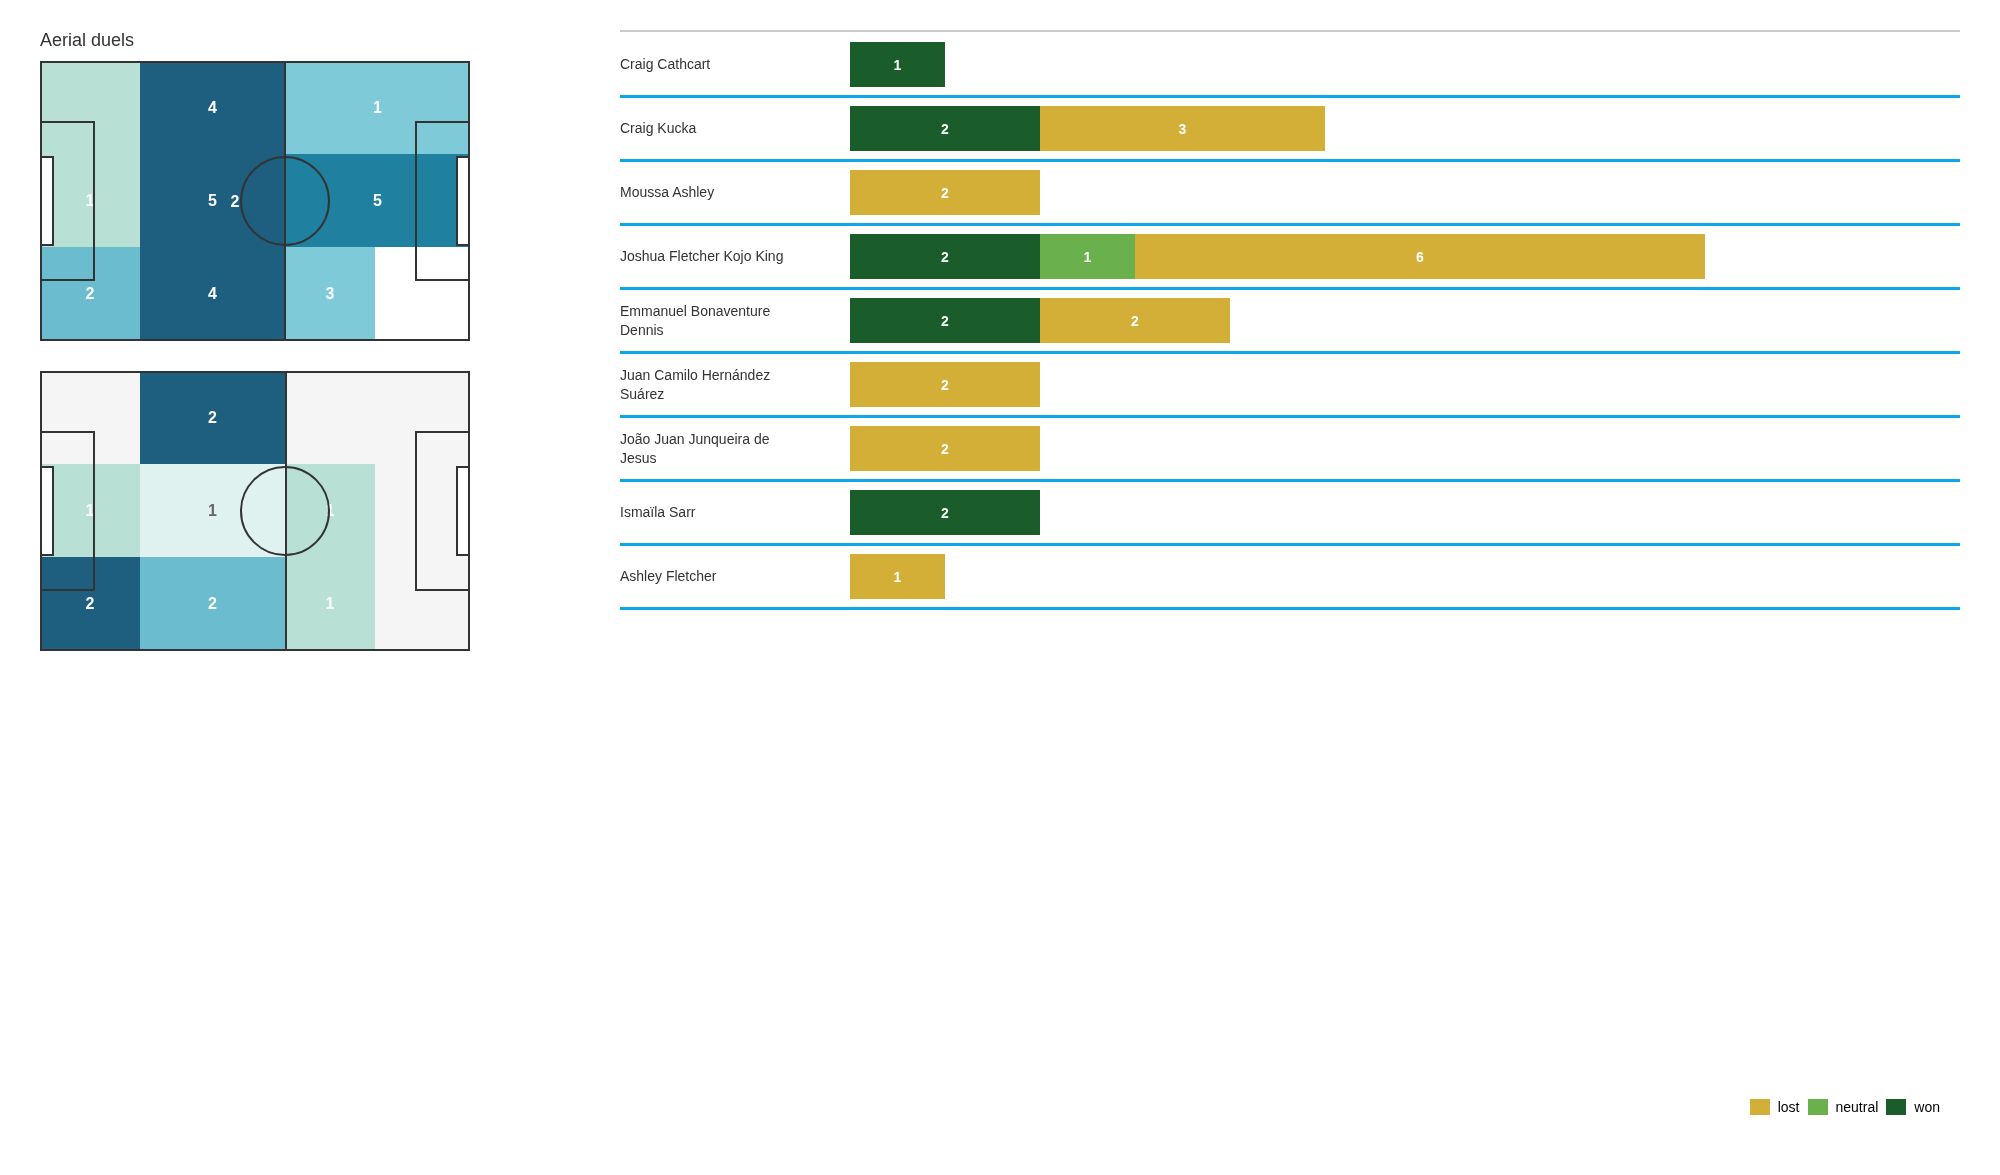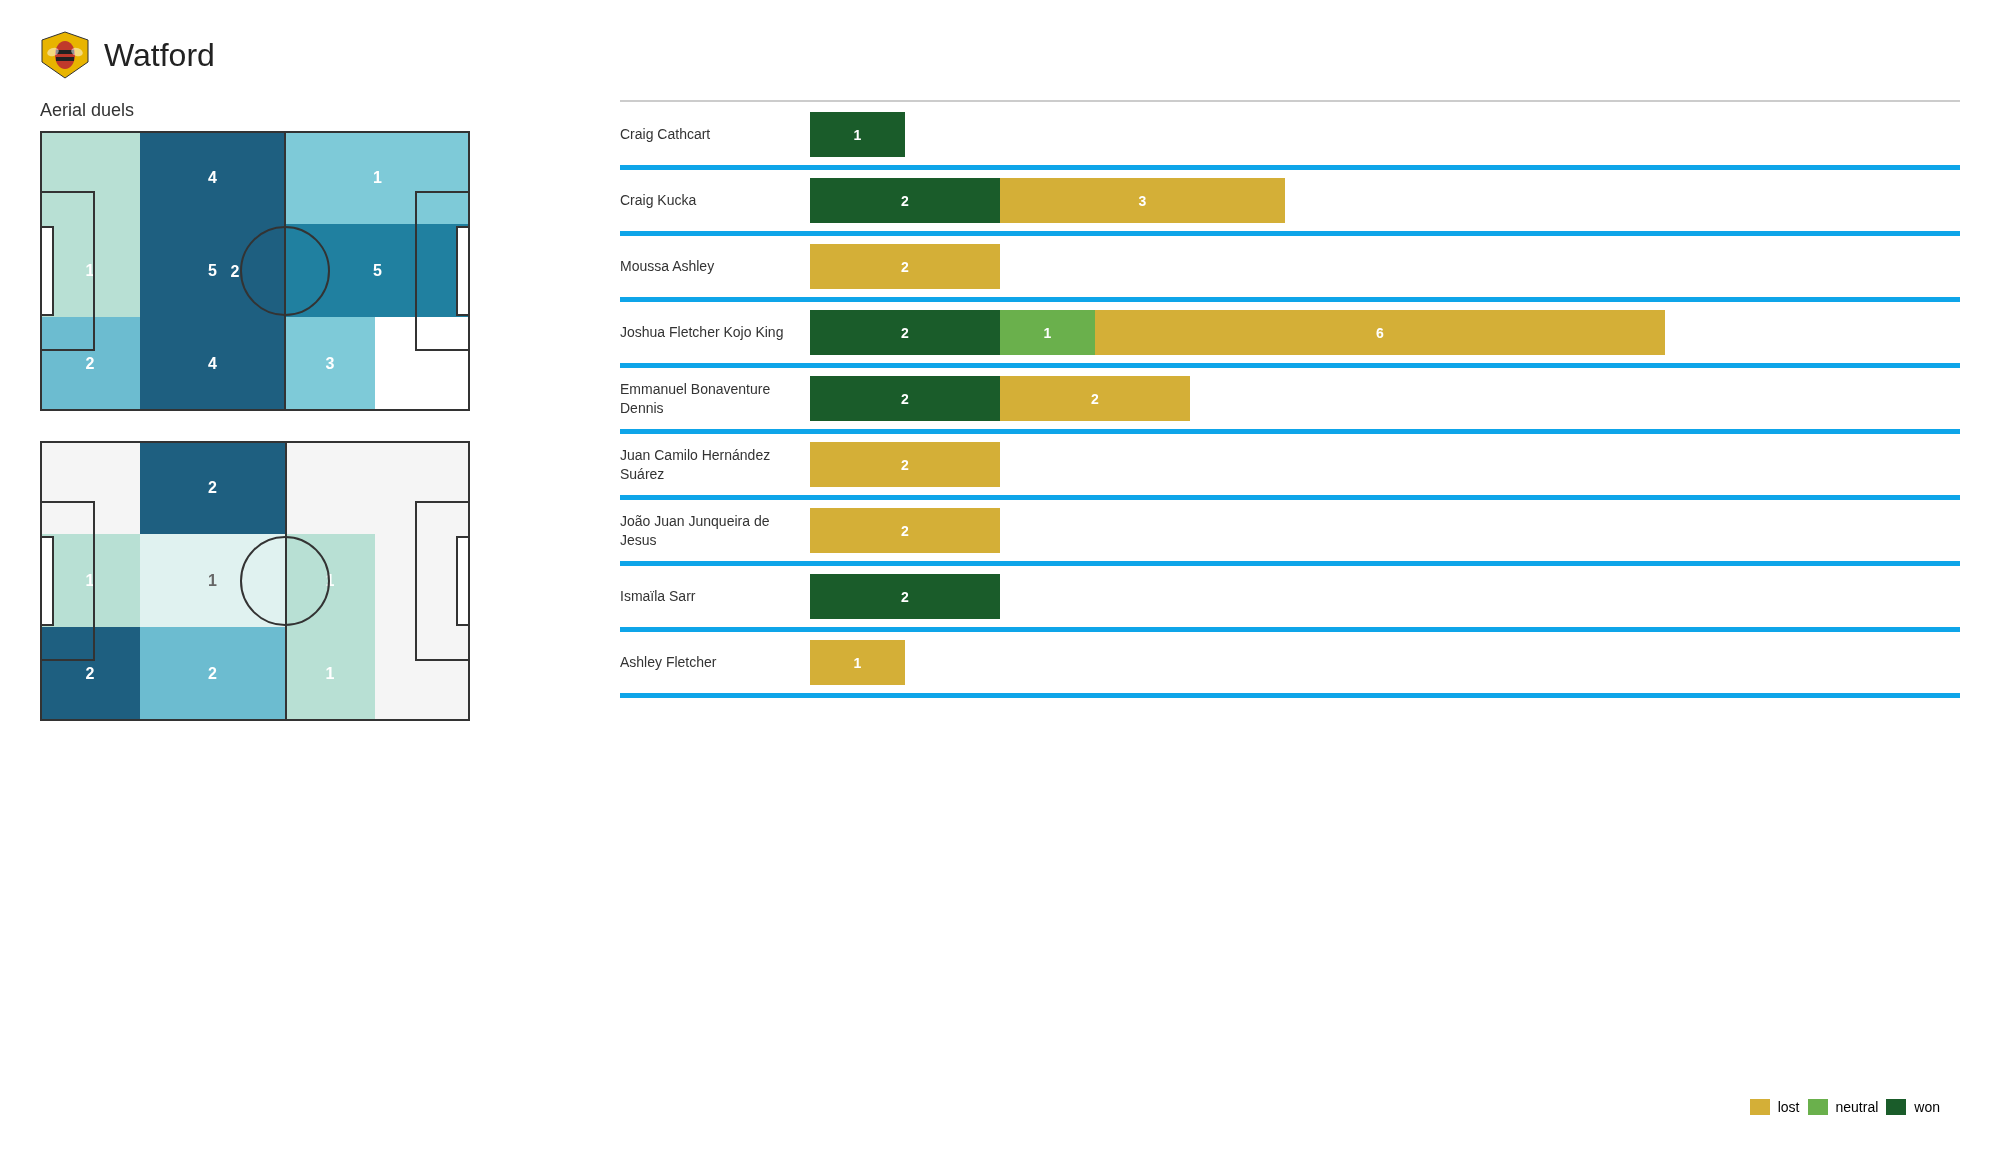--- a/index.html
+++ b/index.html
@@ -148,22 +148,23 @@
       padding-left: 40px;
       display: flex;
       flex-direction: column;
       gap: 0;
     }
 
     .player-row {
       display: flex;
       align-items: center;
       padding: 8px 0;
-      border-bottom: 5px solid #0ea5e9;
+      border-bottom: 3px solid #0ea5e9;
       min-height: 60px;
+      gap: 40px;
     }
 
     .player-name {
       width: 190px;
       font-size: 14px;
       color: #333;
       flex-shrink: 0;
       padding-right: 10px;
       line-height: 1.3;
     }
@@ -204,36 +205,20 @@
       height: 2px;
       background: #ccc;
       margin-bottom: 2px;
     }
   </style>
 </head>
 <body>
 
 <div class="page">
 
-  <div class="header">
-
-    <svg class="club-logo" viewBox="0 0 50 50">
-
-      <polygon points="25,2 48,10 48,32 25,48 2,32 2,10" fill="#e8b400" stroke="#333" stroke-width="1"></polygon>
-
-      <ellipse cx="25" cy="25" rx="10" ry="14" fill="#c0392b"></ellipse>
-
-      <rect x="16" y="20" width="18" height="4" fill="#222"></rect>
-      <rect x="16" y="27" width="18" height="4" fill="#222"></rect>
-
-      <ellipse cx="13" cy="22" rx="6" ry="4" fill="rgba(255,255,255,0.5)" transform="rotate(-20,13,22)"></ellipse>
-      <ellipse cx="37" cy="22" rx="6" ry="4" fill="rgba(255,255,255,0.5)" transform="rotate(20,37,22)"></ellipse>
-    </svg>
-    <span class="club-name">Watford</span>
-  </div>
 
   <div class="main-content">
 
     <div class="left-panel">
 
       <div>
         <div class="section-title">Aerial duels</div>
 
         <div style="position:relative; width:430px; height:280px;">
 

